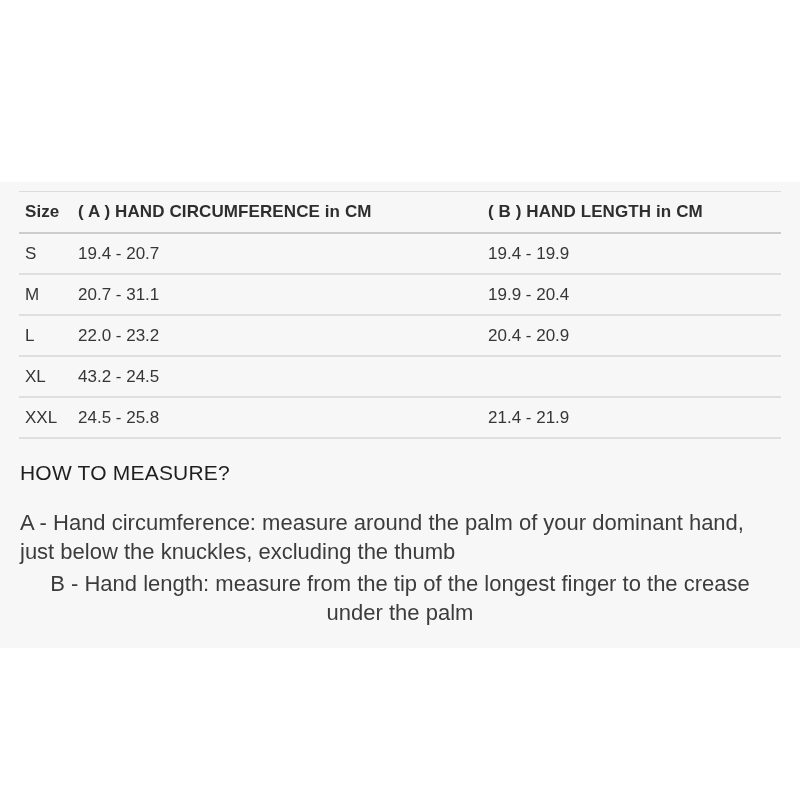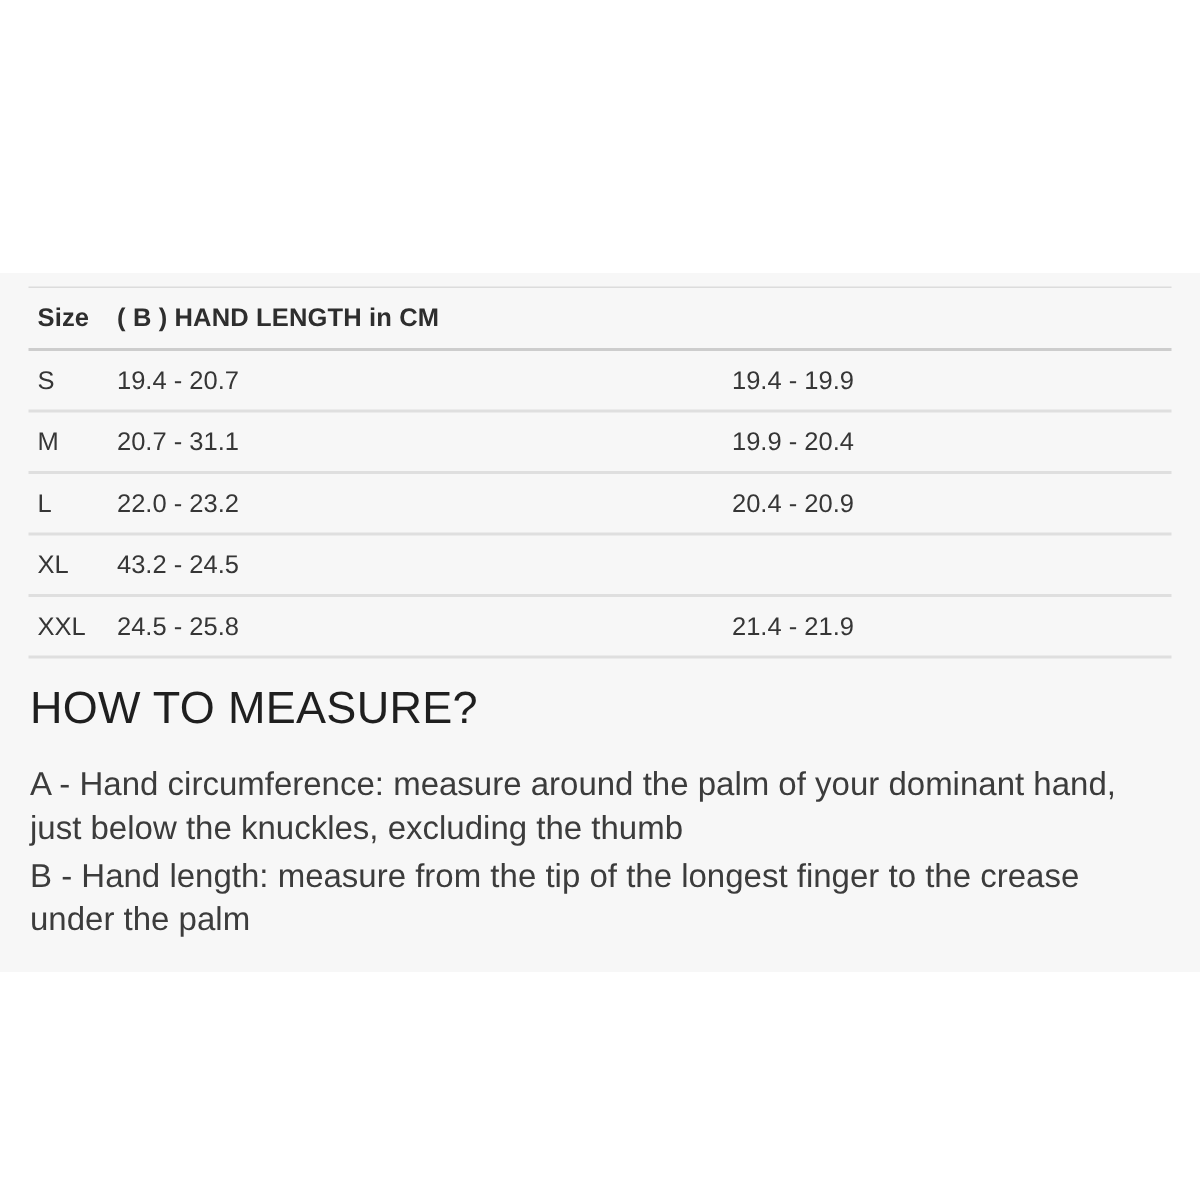--- a/index.html
+++ b/index.html
@@ -39,43 +39,44 @@
   }
   .t-data {
     height: 41px;
     border-bottom: 2px solid var(--border-row, #dfdfdf);
     font-size: 17px;
     color: #363636;
   }
 
   .measure-heading {
     margin: 16px 20px 0 20px;
-    font-size: 30px;
+    font-size: 21px;
     line-height: 36px;
     font-weight: 400;
     color: #1f1f1f;
     letter-spacing: 0.2px;
   }
   .instructions { margin: 17px 20px 0 20px; max-width: 762px; }
   .instructions p {
     font-size: 22px;
     line-height: 29px;
     color: #3c3c3c;
   }
-  .instructions p + p { margin-top: 3px; }
+  .instructions p + p { margin-top: 3px; text-align: center; }
 </style>
 </head>
 <body>
 
 <div class="page">
   <div class="panel">
 
     <div class="size-table">
       <div class="t-row t-head">
         <div>Size</div>
+        <div>( A ) HAND CIRCUMFERENCE in CM</div>
         <div>( B ) HAND LENGTH in CM</div>
       </div>
       <div id="table-body">
   <div class="t-row t-data">
     <div>S</div>
     <div>19.4 - 20.7</div>
     <div>19.4 - 19.9</div>
   </div>
 
   <div class="t-row t-data">

